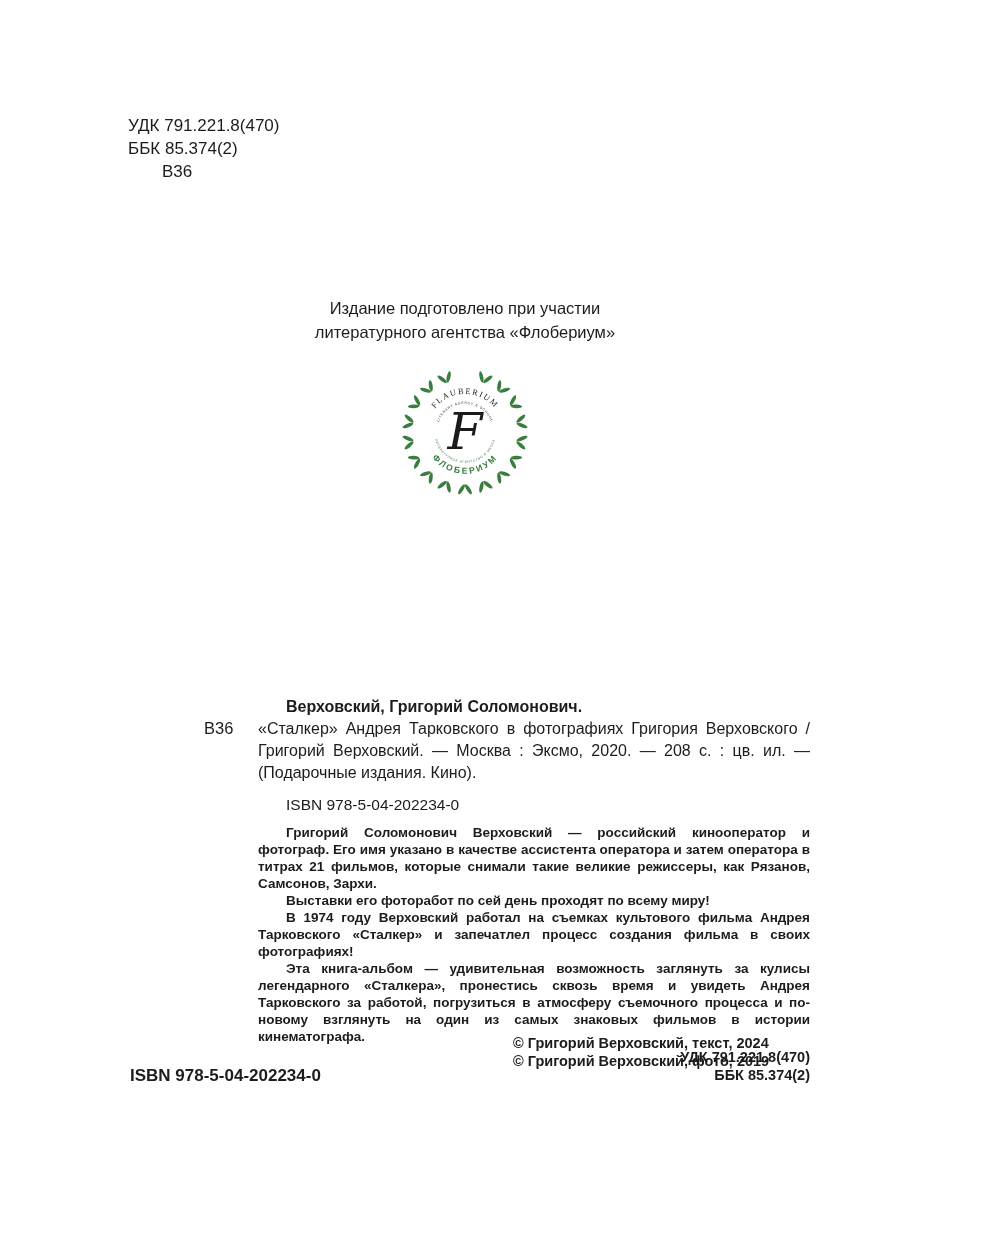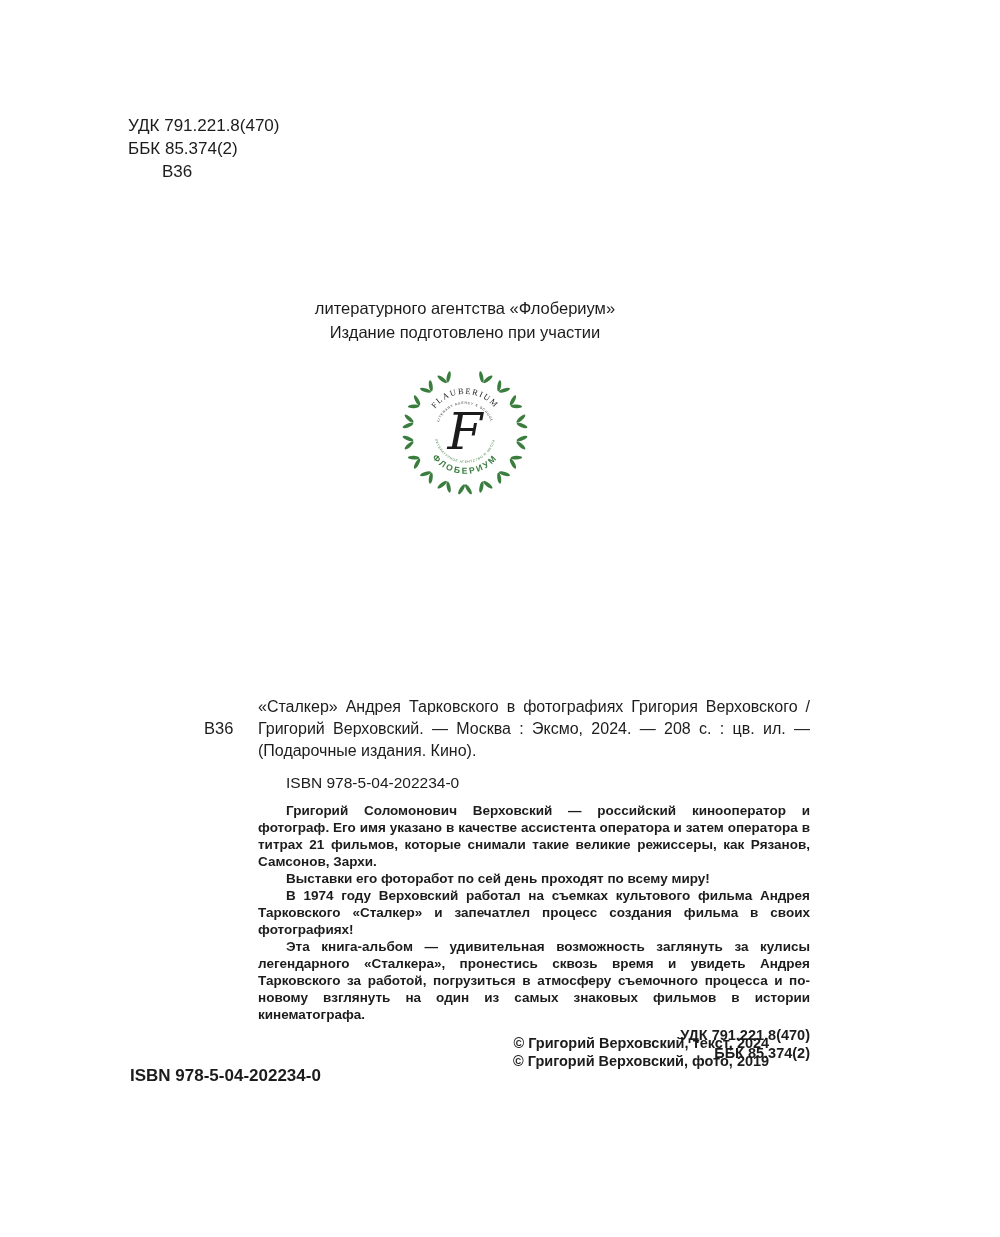--- a/index.html
+++ b/index.html
@@ -61,41 +61,41 @@
   }
   .classification {
     margin-top:3px;
     text-align:right;
     font-size:14.5px; line-height:18px; font-weight:bold;
   }
 
   
   .copyright {
     position:absolute; left:513px; top:1035px;
-    font-size:14.5px; line-height:17.5px; font-weight:bold;text-align:right;
+    font-size:14.5px; line-height:17.5px; font-weight:bold;
   }
   .footer-isbn {
     position:absolute; left:130px; top:1066px;
     font-size:17px; font-weight:bold;
   }
 </style>
 </head>
 <body>
 
 <div class="page">
 
   <div class="top-codes">
     <div>УДК 791.221.8(470)</div>
     <div>ББК 85.374(2)</div>
     <div class="code-line3">В36</div>
   </div>
 
   <div class="agency-note">
+    <div>Издание подготовлено при участии</div>
     <div>литературного агентства «Флобериум»</div>
-    <div>Издание подготовлено при участии</div>
   </div>
 
   <div class="logo-wrap">
     <svg viewBox="0 0 200 200" xmlns="http://www.w3.org/2000/svg">
       <defs>
         <g id="leafpair">
           <ellipse cx="0" cy="-9" rx="2.6" ry="8" transform="rotate(-32)"></ellipse>
           <ellipse cx="0" cy="-9" rx="2.6" ry="8" transform="rotate(32)"></ellipse>
         </g>
         <path id="arcTop" d="M 47,100 A 53,53 0 0 1 153,100" fill="none"></path>
@@ -138,21 +138,22 @@
       </text>
       <text font-size="12" letter-spacing="3" text-anchor="middle" font-weight="bold" font-family="Liberation Sans, sans-serif" fill="#3a7d3f">
         <textPath href="#arcBottom" startOffset="50%">ФЛОБЕРИУМ</textPath>
       </text>
     </svg>
   </div>
 
   <div class="bib-code">В36</div>
 
   <div class="main-col">
-    <p class="bib-desc">«Сталкер» Андрея Тарковского в фотографиях Григория Верховского / Григорий Верховский. — Москва : Эксмо, 2024. — 208 с. : цв. ил. — (Подарочные издания. Кино).</p>
+    <p class="bib-author">Верховский, Григорий Соломонович.</p>
+    <p class="bib-desc">«Сталкер» Андрея Тарковского в фотографиях Григория Верховского / Григорий Верховский. — Москва : Эксмо, 2020. — 208 с. : цв. ил. — (Подарочные издания. Кино).</p>
     <p class="bib-isbn">ISBN 978-5-04-202234-0</p>
 
     <div class="annotation">
       <p>Григорий Соломонович Верховский — российский кинооператор и фотограф. Его имя указано в качестве ассистента оператора и затем оператора в титрах 21 фильмов, которые снимали такие великие режиссеры, как Рязанов, Самсонов, Зархи.</p>
       <p>Выставки его фоторабот по сей день проходят по всему миру!</p>
       <p>В 1974 году Верховский работал на съемках культового фильма Андрея Тарковского «Сталкер» и запечатлел процесс создания фильма в своих фотографиях!</p>
       <p>Эта книга-альбом — удивительная возможность заглянуть за кулисы легендарного «Сталкера», пронестись сквозь время и увидеть Андрея Тарковского за работой, погрузиться в атмосферу съемочного процесса и по-новому взглянуть на один из самых знаковых фильмов в истории кинематографа.</p>
     </div>
 
     <div class="classification">

